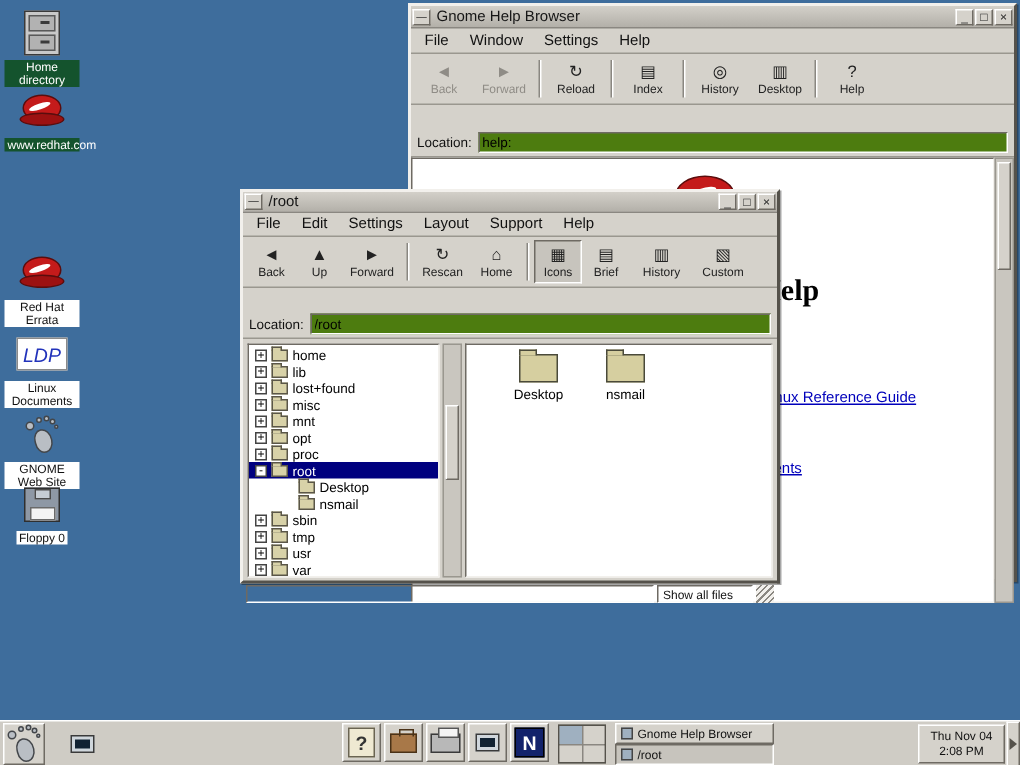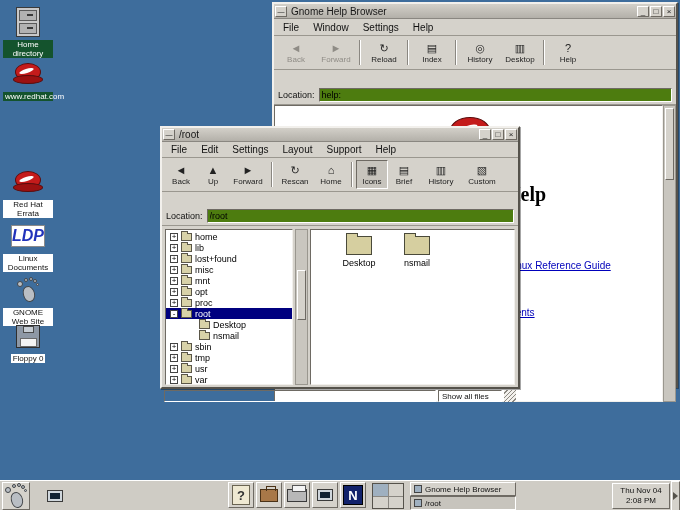--- a/index.html
+++ b/index.html
@@ -21,21 +21,21 @@
   .cabinet { width:24px; height:30px; background:#c9c9c9; border:1px solid #3a3a3a; display:flex; flex-direction:column; gap:2px; padding:2px; }
   .cabinet .drawer { flex:1; background:#b2b2b2; border:1px solid #5a5a5a; position:relative; }
   .cabinet .drawer::after { content:""; position:absolute; left:7px; top:3px; width:6px; height:2px; background:#3a3a3a; }
 
   .redhat { position:relative; width:30px; height:28px; }
   .redhat .hat   { position:absolute; left:2px; top:3px; width:26px; height:18px; background:#c41b1b; border:1px solid #5a0d0d; border-radius:50%; }
   .redhat .brim  { position:absolute; left:0;  top:15px; width:30px; height:9px; background:#9c1111; border:1px solid #5a0d0d; border-radius:50%; }
   .redhat .swoosh{ position:absolute; left:6px; top:9px; width:15px; height:4px; background:#fff; border-radius:50%; transform:rotate(-18deg); }
 
   .ldp-box { width:34px; height:22px; background:#fff; border:1px solid #8a8a8a; display:flex; align-items:center; justify-content:center; }
-  .ldp-box span { font-size:16px; font-weight:bold; font-style:italic; color:#2233bb; }
+  .ldp-box span { font-size:13px; font-weight:normal; font-style:italic; color:#2233bb; }
 
   .gnome-foot { position:relative; width:24px; height:27px; }
   .gnome-foot .sole { position:absolute; left:7px; top:9px; width:12px; height:16px; background:#b9bec4; border:1px solid #43464a; border-radius:45% 55% 50% 50%; transform:rotate(-12deg); }
   .gnome-foot .t { position:absolute; background:#b9bec4; border:1px solid #43464a; border-radius:50%; }
   .gnome-foot .t1 { left:1px;  top:4px; width:6px; height:6px; }
   .gnome-foot .t2 { left:8px;  top:1px; width:4px; height:4px; }
   .gnome-foot .t3 { left:13px; top:0;   width:4px; height:4px; }
   .gnome-foot .t4 { left:17px; top:2px; width:4px; height:4px; }
   .gnome-foot .t5 { left:20px; top:6px; width:3px; height:3px; }
 

